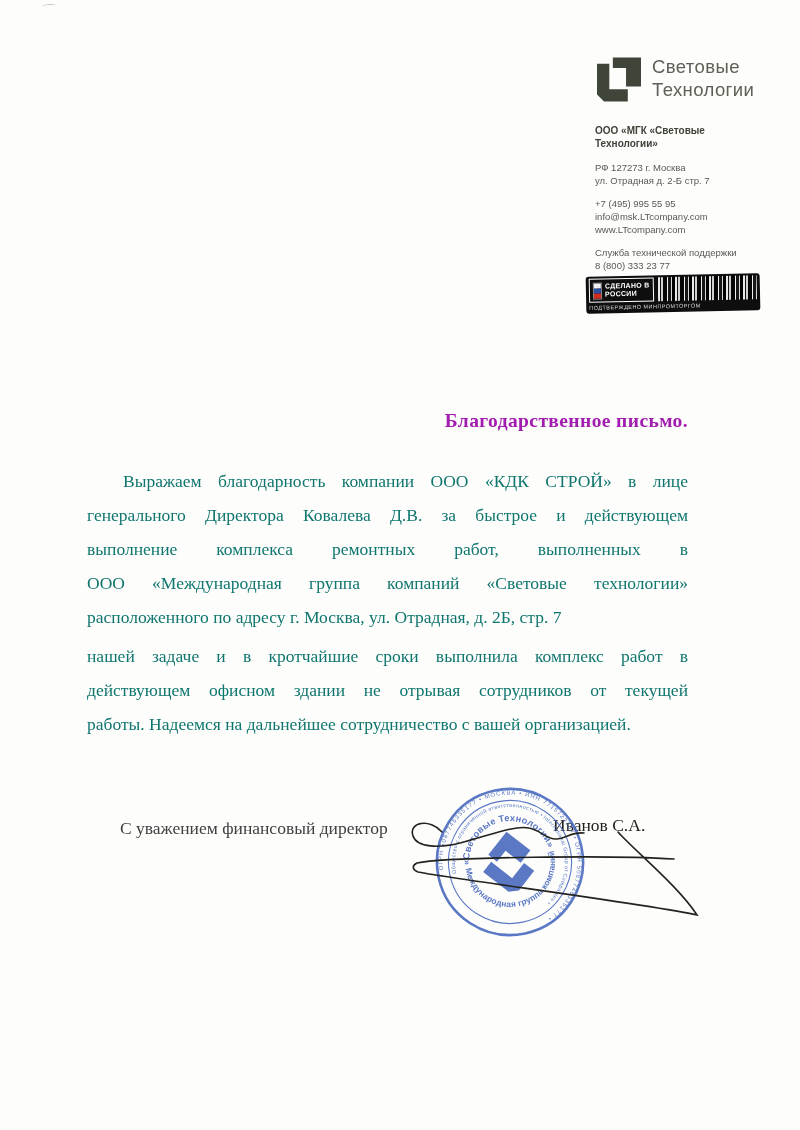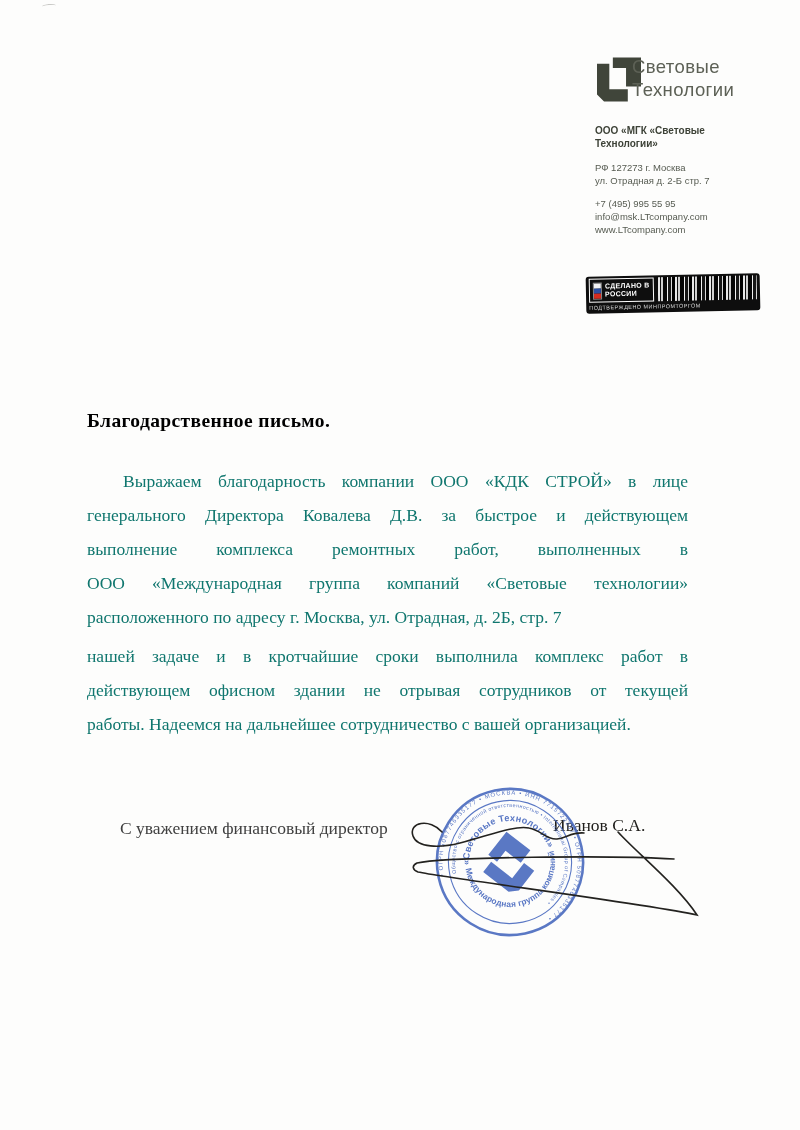--- a/index.html
+++ b/index.html
@@ -1,43 +1,43 @@
 <!DOCTYPE html>
 <html><head>
 <meta charset="utf-8">
 <style>
   html,body{margin:0;padding:0;}
   body{background:#e8e8e8;font-family:"Liberation Sans",sans-serif;}
   .page{position:relative;width:800px;height:1130px;background:#fdfdfc;margin:0 auto;overflow:hidden;}
 
   
   .logo-mark{position:absolute;left:597px;top:56px;width:44px;height:47px;}
-  .logo-text{position:absolute;left:632px;top:55px;font-size:18.5px;line-height:23px;
+  .logo-text{position:absolute;left:652px;top:55px;font-size:18.5px;line-height:23px;
              color:#5d6156;letter-spacing:.4px;font-weight:400;}
   .contact{position:absolute;left:595px;top:124px;width:175px;font-size:9.5px;line-height:13px;color:#565b51;}
   .contact .company{font-weight:bold;color:#3d4237;font-size:10px;margin-bottom:11px;}
   .contact .grp{margin-bottom:10px;}
 
   
   .badge{position:absolute;left:586px;top:275px;width:174px;height:37px;background:#0e0e0e;
          border-radius:3px;transform:rotate(-1.2deg);padding:2px 3px 0 3px;box-sizing:border-box;}
   .badge-top{display:flex;height:24px;}
   .made-box{display:flex;align-items:center;border:1px solid #fff;padding:1px 3px;gap:3px;}
   .flag{width:7px;height:15px;display:flex;flex-direction:column;border:.5px solid #888;}
   .flag span{flex:1;}
   .flag .w{background:#f2f2f2;} .flag .b{background:#2b4ea2;} .flag .r{background:#d52b1e;}
   .made-text{color:#fff;font-weight:bold;font-size:7px;line-height:8px;letter-spacing:.3px;}
   .barcode{flex:1;margin-left:4px;background:
      repeating-linear-gradient(90deg,#e8e8e8 0 2px,#111 2px 3px,#cfcfcf 3px 5px,#050505 5px 9px,
        #f0f0f0 9px 10px,#161616 10px 13px,#d8d8d8 13px 14px,#000 14px 17px);}
   .badge-footer{color:#d9d9d9;font-size:5.5px;letter-spacing:.45px;margin-top:2px;white-space:nowrap;}
 
   
-  .title{position:absolute;left:87px;top:410px;width:601px;text-align:left;
-         font-family:"Liberation Serif",serif;font-size:19.5px;font-weight:bold;color:#000000;
+  .title{position:absolute;left:87px;top:410px;width:601px;text-align:right;
+         font-family:"Liberation Serif",serif;font-size:19.5px;font-weight:bold;color:#a21caf;
          letter-spacing:.4px;}
   .para{position:absolute;left:87px;width:601px;font-family:"Liberation Serif",serif;
         font-size:17.5px;color:#0f766e;}
   .para .ln{height:34px;line-height:30px;text-align:justify;text-align-last:justify;white-space:nowrap;}
   .para .ln.first{text-indent:36px;}
   .para .ln.last{text-align-last:left;white-space:normal;}
   #para1{top:466px;} #para2{top:641px;}
 
   .closing{position:absolute;left:120px;top:818px;font-family:"Liberation Serif",serif;
            font-size:17.5px;color:#404040;}
@@ -69,20 +69,24 @@
   <div class="contact">
     <div class="company">ООО «МГК «Световые Технологии»</div>
     <div class="grp">
       <div>РФ  127273  г. Москва</div>
       <div>ул. Отрадная  д.  2-Б  стр.  7</div>
     </div>
     <div class="grp">
       <div>+7 (495) 995 55 95</div>
       <div>info@msk.LTcompany.com</div>
       <div>www.LTcompany.com</div>
+    </div>
+    <div class="grp">
+      <div>Служба технической поддержки</div>
+      <div>8 (800) 333 23 77</div>
     </div>
   </div>
 
   <div class="badge">
     <div class="badge-top">
       <div class="made-box">
         <div class="flag">
           <span class="w"></span>
             <span class="b"></span>
             <span class="r"></span>

